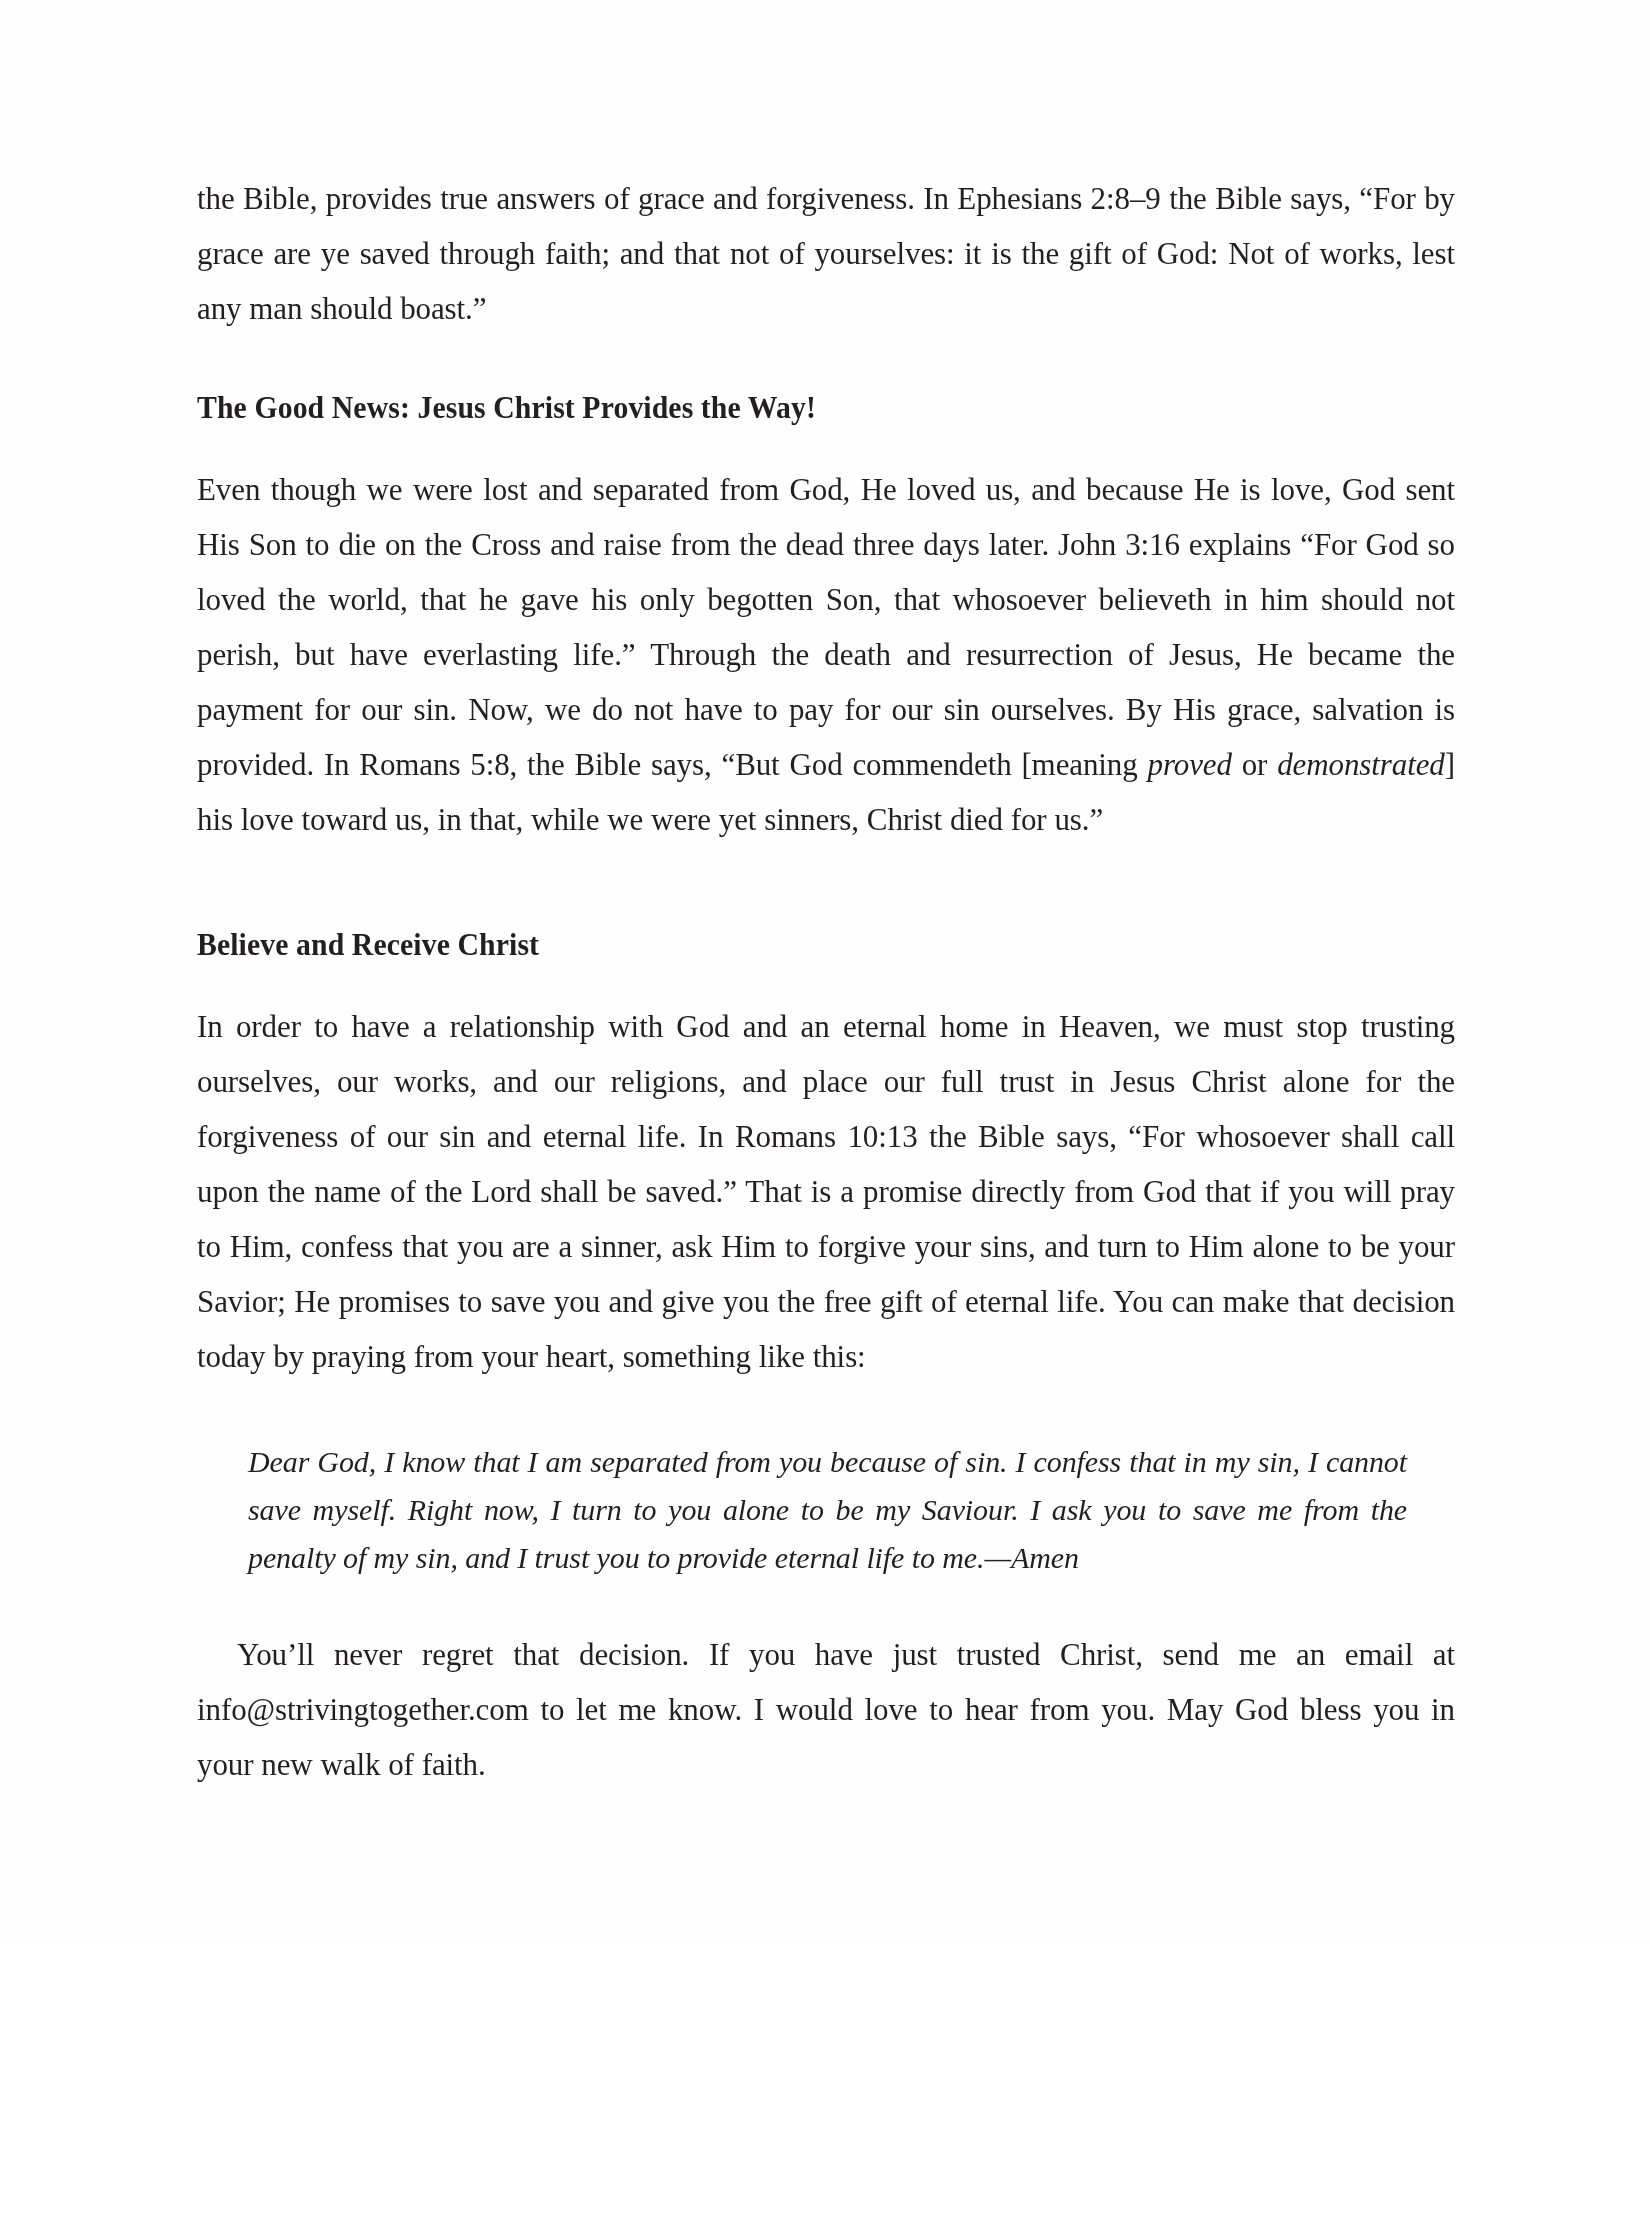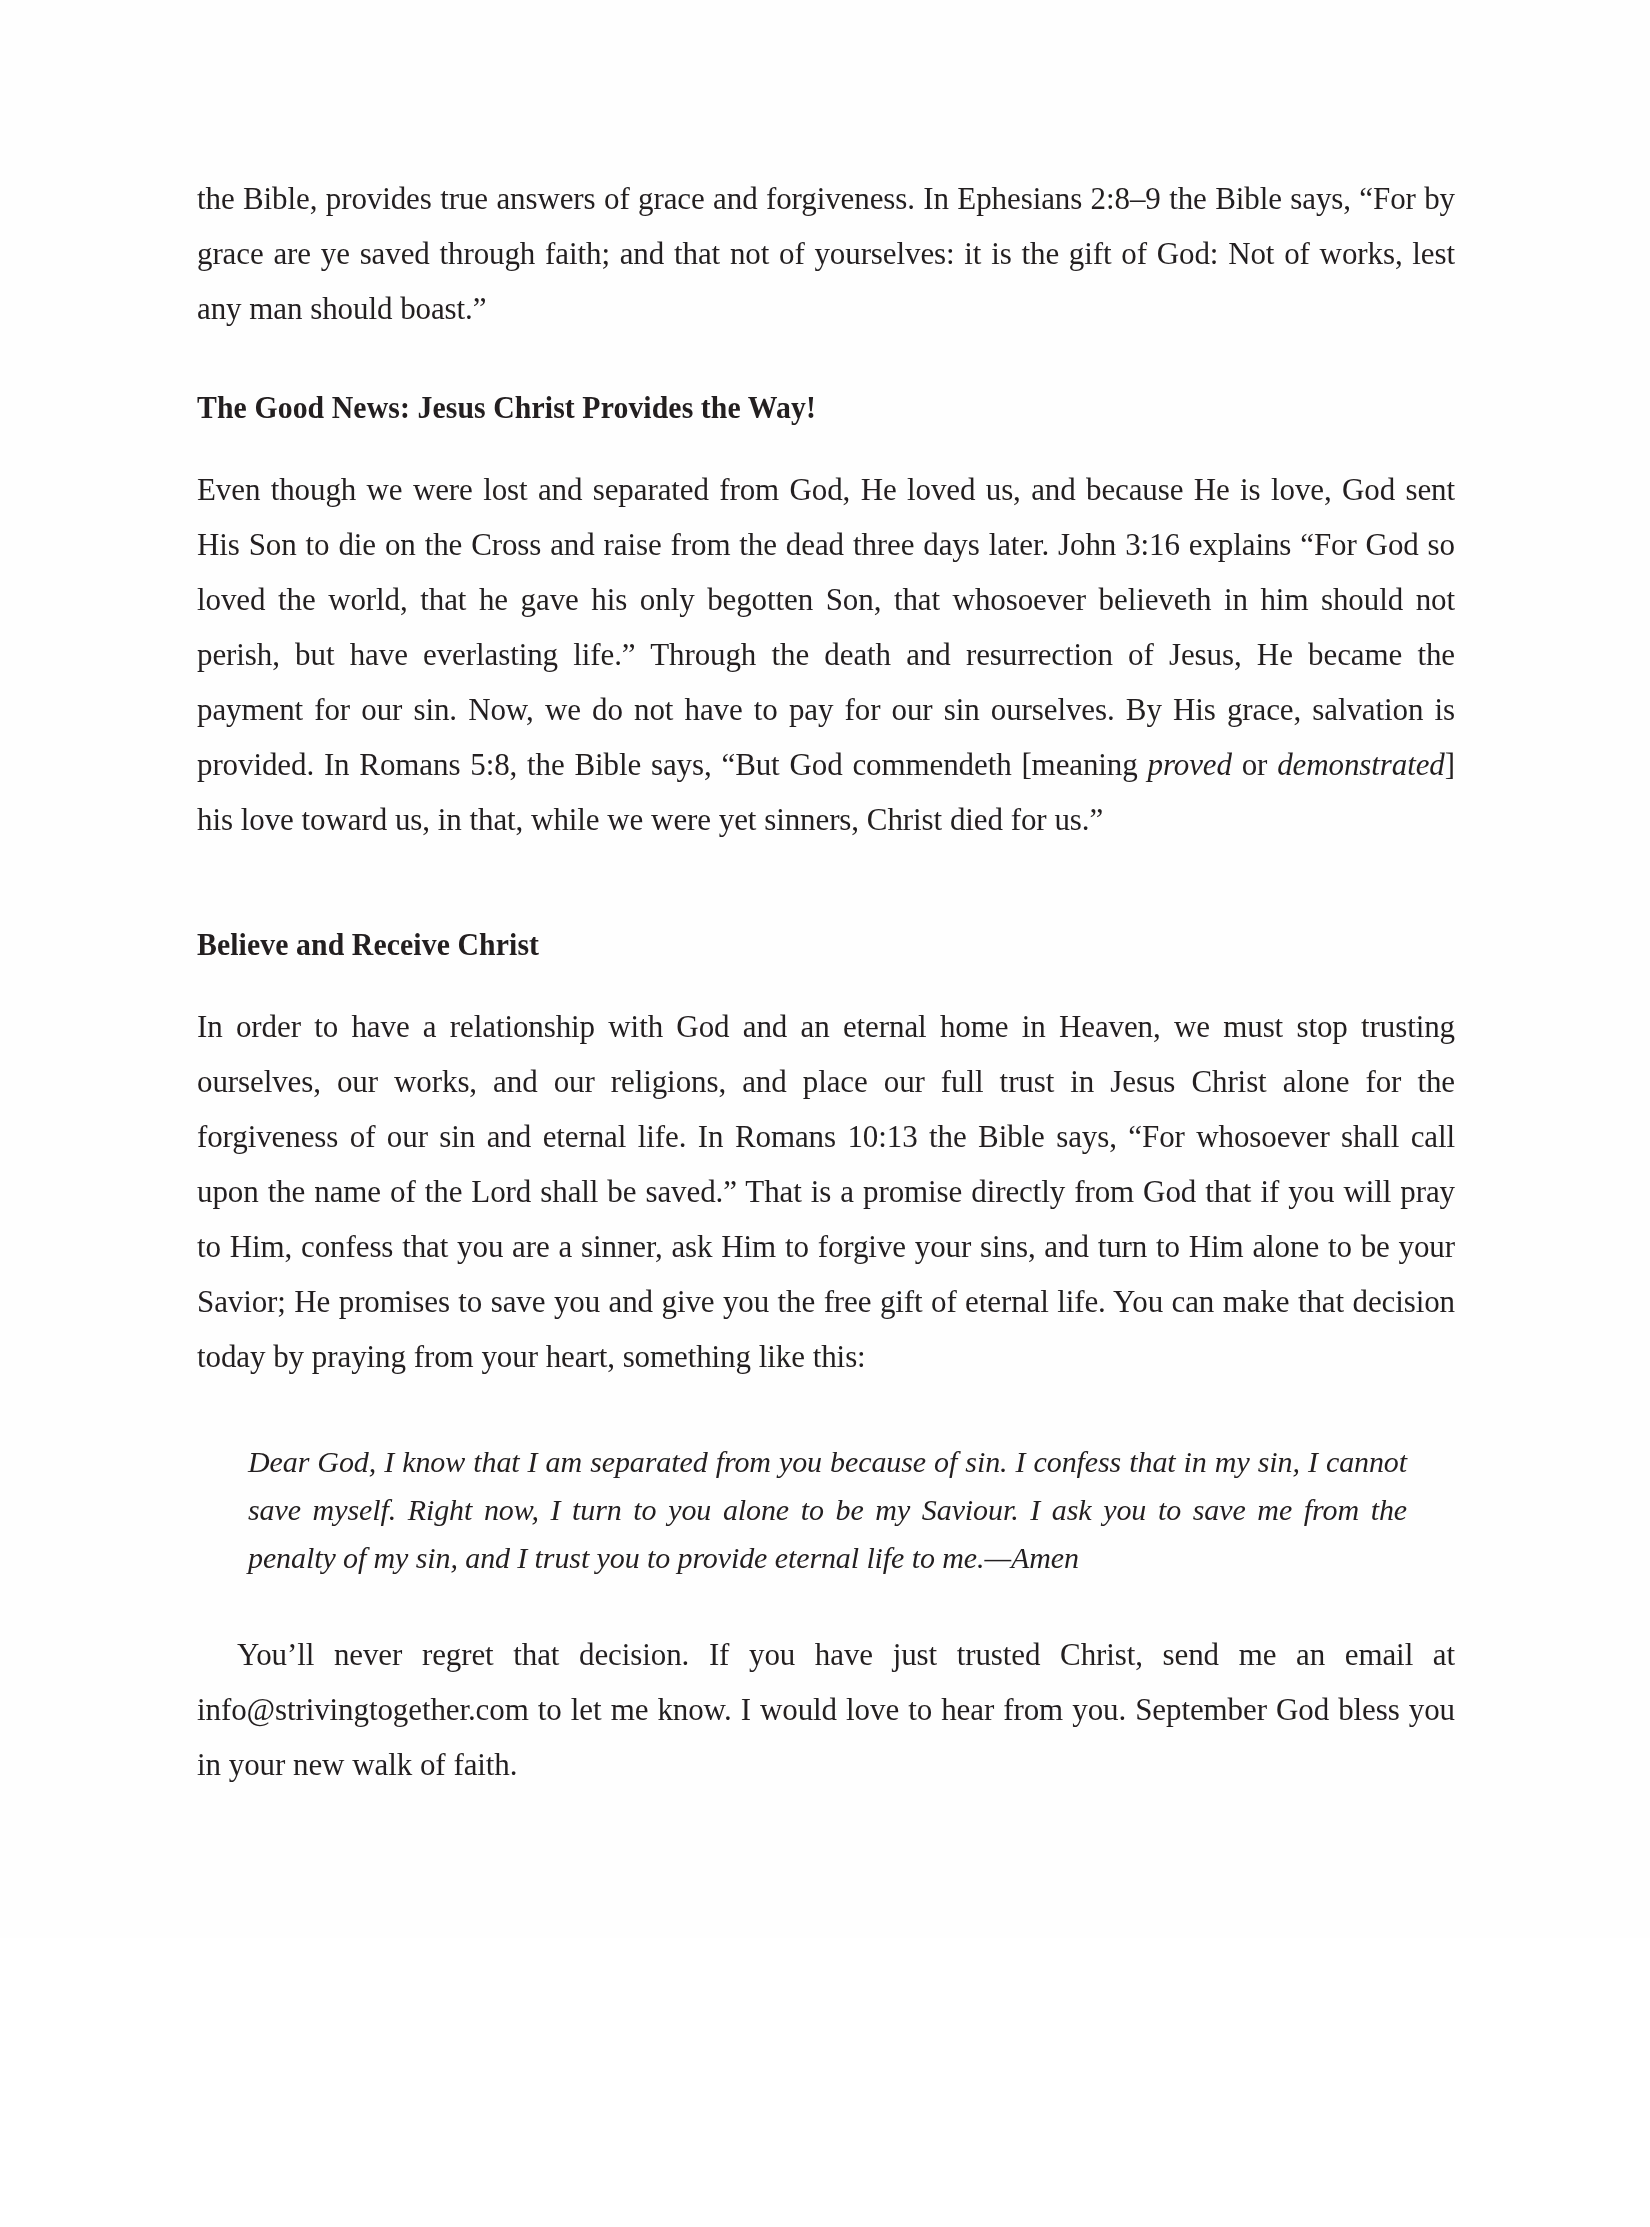--- a/index.html
+++ b/index.html
@@ -101,17 +101,17 @@
     <h2 class="heading h-good-news">The Good News: Jesus Christ Provides the Way!</h2>
 
     <p class="para after-heading"><span>Even though we were lost and separated from God, He loved us, and because He is love, God sent His Son to die on the Cross and raise from the dead three days later. John 3:16 explains “For God so loved the world, that he gave his only begotten Son, that whosoever believeth in him should not perish, but have everlasting life.” Through the death and resurrection of Jesus, He became the payment for our sin. Now, we do not have to pay for our sin ourselves. By His grace, salvation is provided. In Romans 5:8, the Bible says, “But God commendeth [meaning </span><em class="emph">proved</em><span> or </span><em class="emph">demonstrated</em><span>] his love toward us, in that, while we were yet sinners, Christ died for us.”</span></p>
 
     <h2 class="heading h-believe">Believe and Receive Christ</h2>
 
     <p class="para after-heading">In order to have a relationship with God and an eternal home in Heaven, we must stop trusting ourselves, our works, and our religions, and place our full trust in Jesus Christ alone for the forgiveness of our sin and eternal life. In Romans 10:13 the Bible says, “For whosoever shall call upon the name of the Lord shall be saved.” That is a promise directly from God that if you will pray to Him, confess that you are a sinner, ask Him to forgive your sins, and turn to Him alone to be your Savior; He promises to save you and give you the free gift of eternal life. You can make that decision today by praying from your heart, something like this:</p>
 
     <blockquote class="blockquote">Dear God, I know that I am separated from you because of sin. I confess that in my sin, I cannot save myself. Right now, I turn to you alone to be my Saviour. I ask you to save me from the penalty of my sin, and I trust you to provide eternal life to me.—Amen</blockquote>
 
-    <p class="para indent-first">You’ll never regret that decision. If you have just trusted Christ, send me an email at info@strivingtogether.com to let me know. I would love to hear from you. September God bless you in your new walk of faith.</p>
+    <p class="para indent-first">You’ll never regret that decision. If you have just trusted Christ, send me an email at info@strivingtogether.com to let me know. I would love to hear from you. May God bless you in your new walk of faith.</p>
 
   </div>
 </div>
 
 
 </body></html>

